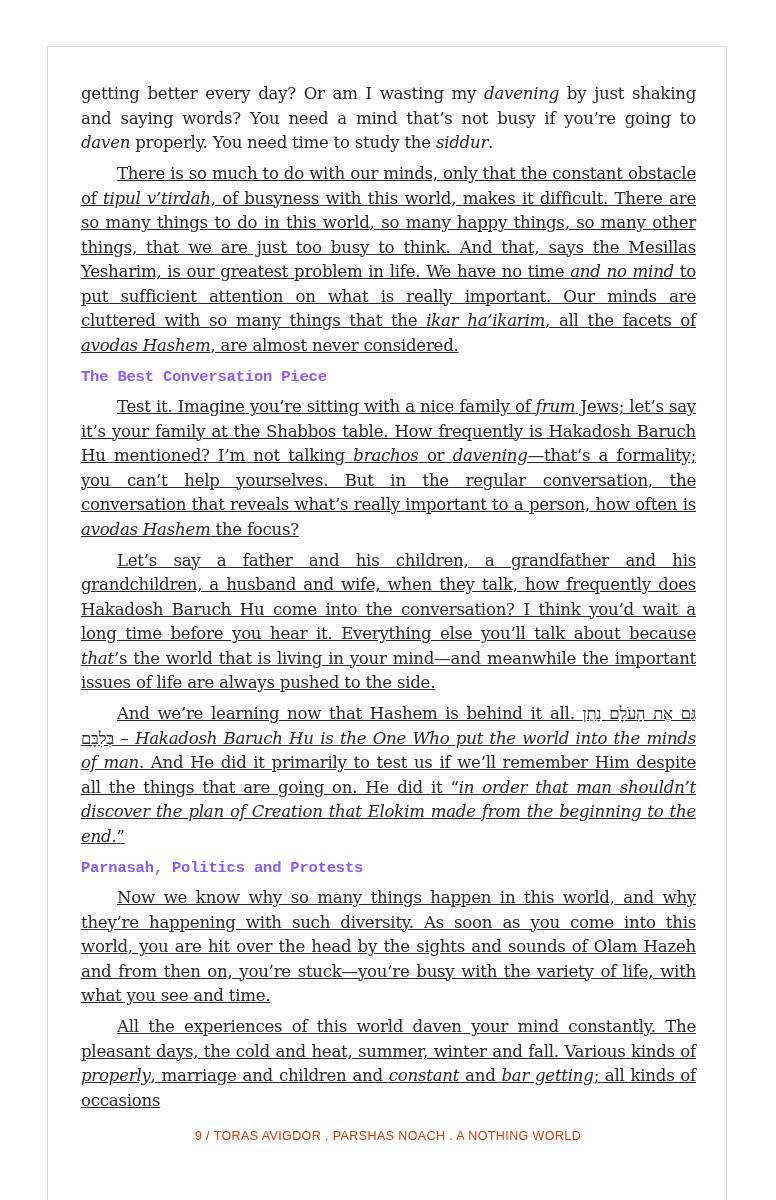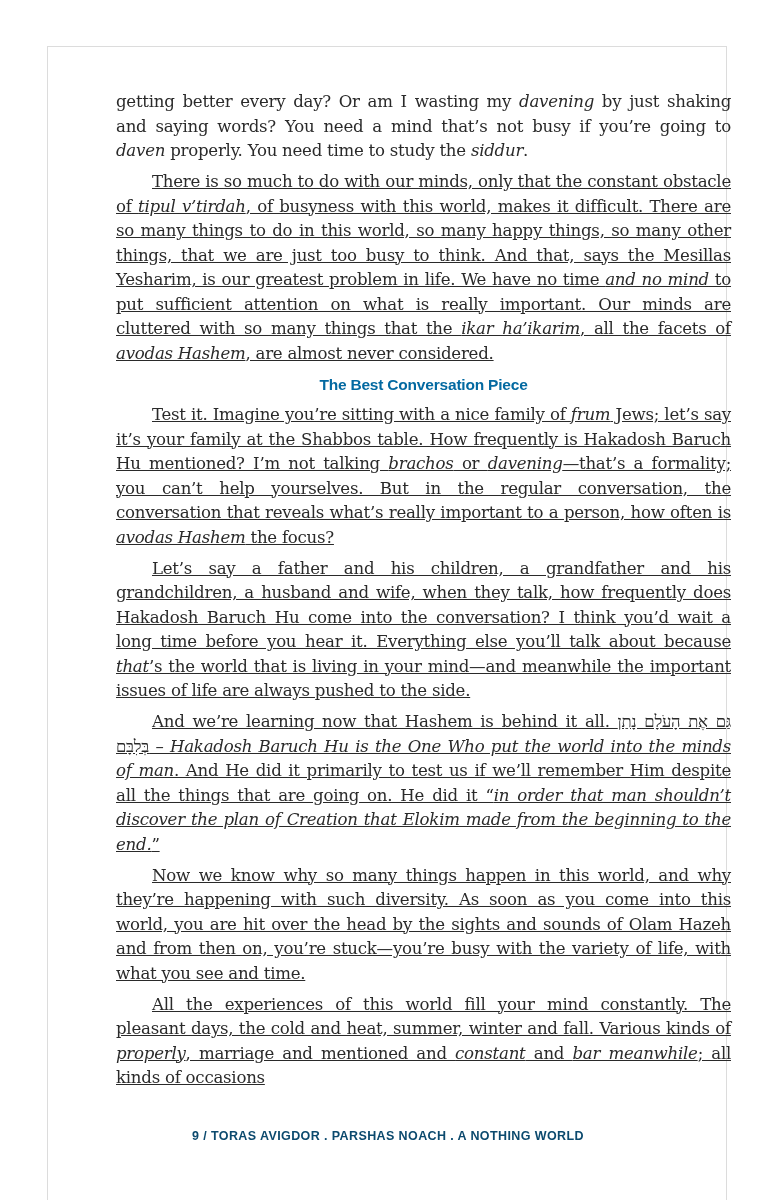--- a/index.html
+++ b/index.html
@@ -20,77 +20,76 @@
     width: 680px;
     height: 1170px;
     border: 1.5px solid #dcdcdc;
     border-bottom: none;
     background: #ffffff;
     box-sizing: border-box;
   }
   .text-block {
     position: absolute;
     left: 33px;
-    top: 43px;
+    top: 35px;
     width: 615px;
     font-family: "DejaVu Serif", serif;
     font-size: 16.6px;
     line-height: 24.5px;
     color: #2a2a2a;
     letter-spacing: -0.25px;
-    margin-left: 35px;
   }
   .para {
     margin: 0 0 6.5px 0;
     text-align: justify;
   }
   .para.indent {
     text-indent: 36px;
     text-decoration: underline;
   }
   .para em {
     font-style: italic;
   }
   .heading {
-    font-family: Liberation Sans, sans-serif;
+    font-family: Liberation Mono, monospace;
     font-weight: bold;
     font-size: 15.5px;
-    text-align: center;
-    color: #0369a1;
+    color: #8b5cf6;
     margin: 5px 0 6.5px 0;
     line-height: 24px;
     letter-spacing: -0.2px;
   }
   .hebrew {
     font-family: "DejaVu Serif", serif;
     direction: rtl;
     unicode-bidi: embed;
     font-style: normal;
   }
   .footer {
     position: absolute;
     left: 0;
     top: 1082px;
     width: 680px;
     text-align: center;
     font-family: "Liberation Sans", sans-serif;
-    font-weight: bold;
+    font-weight: normal;
     font-size: 12.5px;
     letter-spacing: 0.4px;
-    color: #0c4a6e;
+    color: #c2410c;
   }
 </style>
 </head>
 <body>
 
 <div class="page">
   <div class="text-block" id="text-block">
       <p class="para"><span>getting better every day? Or am I wasting my </span><em>davening</em><span> by just shaking and saying words? You need a mind that’s not busy if you’re going to </span><em>daven</em><span> properly. You need time to study the </span><em>siddur</em><span>.</span></p>
       <p class="para indent"><span>There is so much to do with our minds, only that the constant obstacle of </span><em>tipul v’tirdah</em><span>, of busyness with this world, makes it difficult. There are so many things to do in this world, so many happy things, so many other things, that we are just too busy to think. And that, says the Mesillas Yesharim, is our greatest problem in life. We have no time </span><em>and no mind</em><span> to put sufficient attention on what is really important. Our minds are cluttered with so many things that the </span><em>ikar ha’ikarim</em><span>, all the facets of </span><em>avodas Hashem</em><span>, are almost never considered.</span></p>
       <div class="heading">The Best Conversation Piece</div>
       <p class="para indent"><span>Test it. Imagine you’re sitting with a nice family of </span><em>frum</em><span> Jews; let’s say it’s your family at the Shabbos table. How frequently is Hakadosh Baruch Hu mentioned? I’m not talking </span><em>brachos</em><span> or </span><em>davening</em><span>—that’s a formality; you can’t help yourselves. But in the regular conversation, the conversation that reveals what’s really important to a person, how often is </span><em>avodas Hashem</em><span> the focus?</span></p>
       <p class="para indent"><span>Let’s say a father and his children, a grandfather and his grandchildren, a husband and wife, when they talk, how frequently does Hakadosh Baruch Hu come into the conversation? I think you’d wait a long time before you hear it. Everything else you’ll talk about because </span><em>that</em><span>’s the world that is living in your mind—and meanwhile the important issues of life are always pushed to the side.</span></p>
       <p class="para indent"><span>And we’re learning now that Hashem is behind it all. </span><span class="hebrew" dir="rtl">גַּם אֶת הָעֹלָם נָתַן בְּלִבָּם</span><span> – </span><em>Hakadosh Baruch Hu is the One Who put the world into the minds of man</em><span>. And He did it primarily to test us if we’ll remember Him despite all the things that are going on. He did it “</span><em>in order that man shouldn’t discover the plan of Creation that Elokim made from the beginning to the end.</em><span>”</span></p>
+      <div class="heading">Parnasah, Politics and Protests</div>
       <p class="para indent"><span>Now we know why so many things happen in this world, and why they’re happening with such diversity. As soon as you come into this world, you are hit over the head by the sights and sounds of Olam Hazeh and from then on, you’re stuck—you’re busy with the variety of life, with what you see and time.</span></p>
-      <p class="para indent"><span>All the experiences of this world fill your mind constantly. The pleasant days, the cold and heat, summer, winter and fall. Various kinds of </span><em>properly</em><span>, marriage and mentioned and </span><em>constant</em><span> and </span><em>bar meanwhile</em><span>; all kinds of occasions</span></p>
+      <p class="para indent"><span>All the experiences of this world daven your mind constantly. The pleasant days, the cold and heat, summer, winter and fall. Various kinds of </span><em>properly</em><span>, marriage and children and </span><em>constant</em><span> and </span><em>bar getting</em><span>; all kinds of occasions</span></p>
     </div>
   <div class="footer">9 / TORAS AVIGDOR . PARSHAS NOACH . A NOTHING WORLD</div>
 </div>
 
 </body></html>

